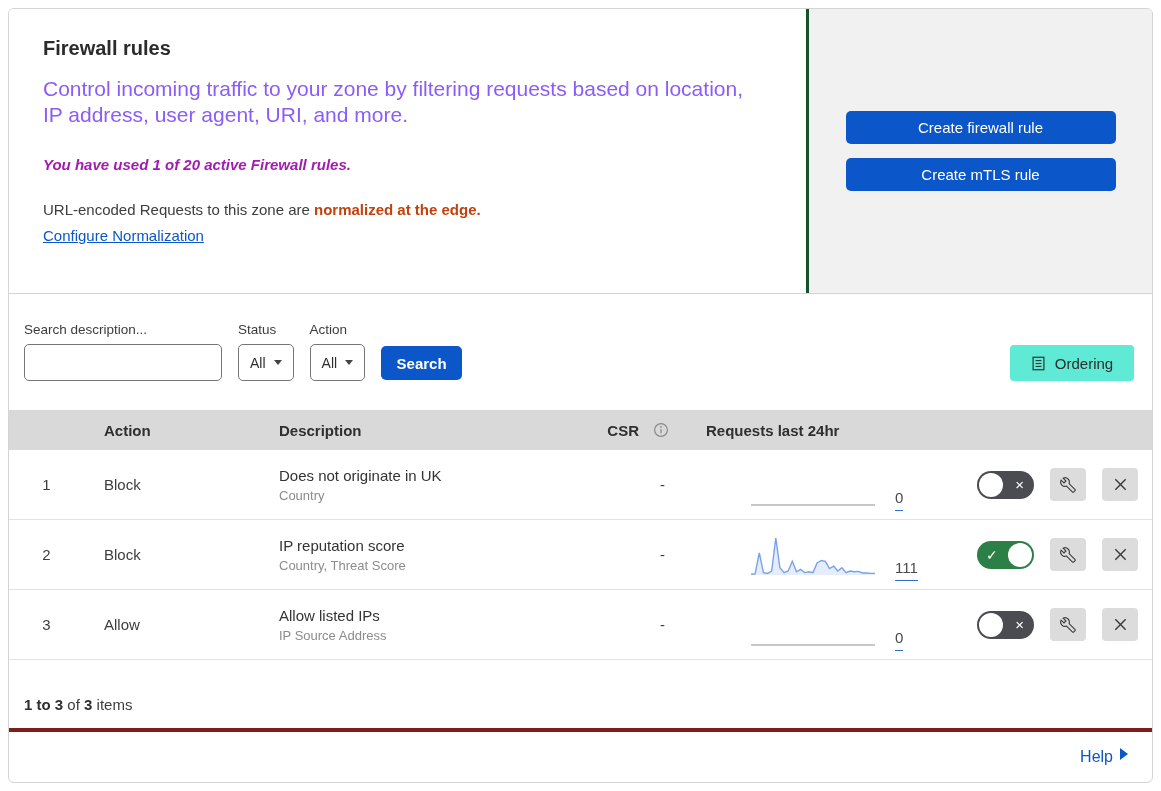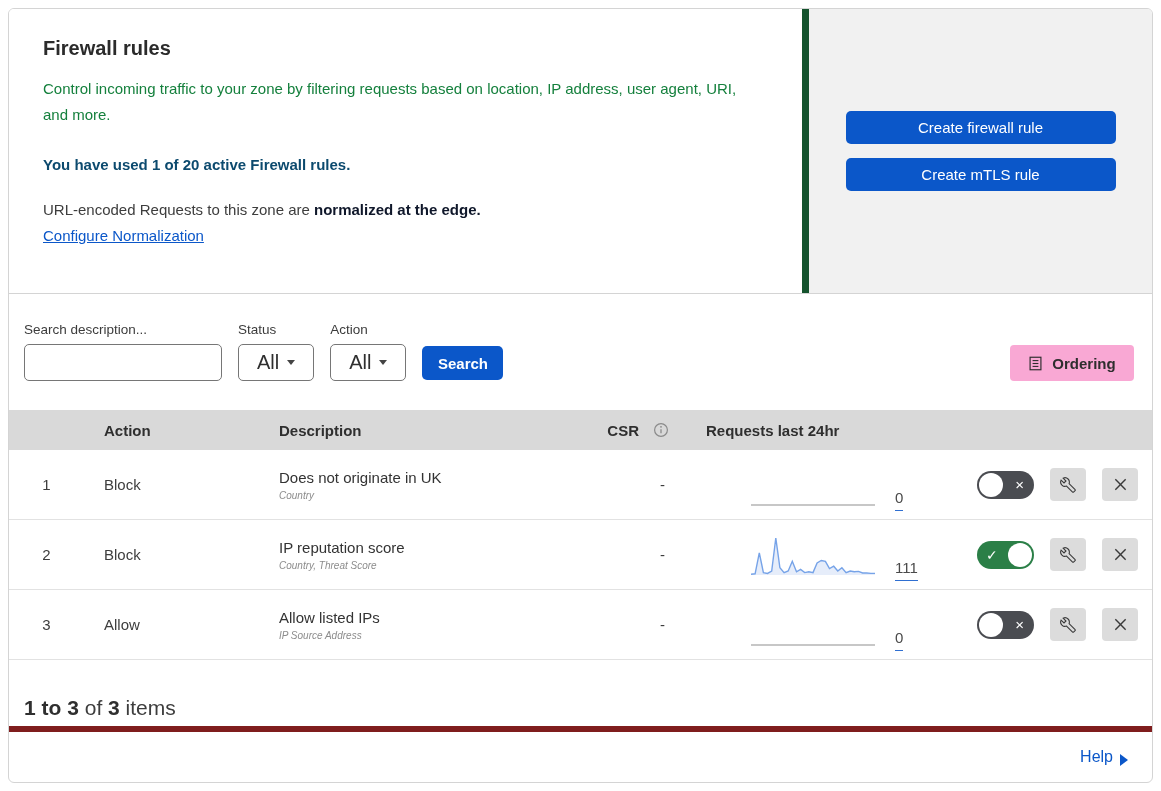--- a/index.html
+++ b/index.html
@@ -2,77 +2,77 @@
 <html><head>
 <meta charset="utf-8">
 <style>
   * { margin:0; padding:0; box-sizing:border-box; }
   html,body { background:#fff; font-family:"Liberation Sans", sans-serif; color:#3d3d3d; }
   .page { width:1161px; height:791px; padding:8px; }
   .card { width:1145px; height:775px; border:1px solid #d4d4d4; border-radius:6px; background:#fff; overflow:hidden; display:flex; flex-direction:column; }
 
   
   .top { display:flex; height:285px; }
-  .intro { flex:1; padding:28px 40px 0 34px; border-right:7px solid #14532d; background:#fff; }
+  .intro { flex:1; padding:28px 40px 0 34px; border-right:3px solid #14532d; background:#fff; }
   .intro h1 { font-size:20px; font-weight:600; color:#2b2b2b; margin-bottom:16px; }
-  .intro .desc { font-size:15px; line-height:26px; color:#15803d; max-width:720px; }
-  .intro .usage { font-size:15px; font-weight:bold; color:#0c4a6e; margin-top:28px; }
+  .intro .desc { font-size:21px; line-height:26px; color:#8b5cf6; max-width:720px; }
+  .intro .usage { font-size:15px; font-weight:bold; color:#a21caf; margin-top:28px;font-style:italic; }
   .intro .norm { font-size:15px; color:#3d3d3d; margin-top:28px; }
-  .intro .norm b { color:#0f172a; }
+  .intro .norm b { color:#c2410c; }
   .intro .norm-link { display:inline-block; margin-top:9px; font-size:15px; color:#0b57c9; text-decoration:underline; cursor:pointer;text-align:right; }
   .side { width:343px; background:#f1f1f1; display:flex; flex-direction:column; align-items:center; padding-top:102px; gap:14px; }
   .btn-primary { width:270px; height:33px; background:#0b57c9; color:#fff; font-size:15px; font-family:inherit; border:none; border-radius:5px; cursor:pointer; }
 
   
   .filterbar { height:117px; border-top:1px solid #d4d4d4; display:flex; align-items:flex-end; padding:0 18px 29px 15px; gap:16px; }
   .fgroup { display:flex; flex-direction:column; }
   .flabel { font-size:13.5px; color:#3c3c3c; margin-bottom:7px; }
   .search-box { width:198px; height:37px; border:1px solid #767676; border-radius:5px; display:flex; align-items:center; padding-left:11px; background:#fff; }
   .search-box input { border:none; outline:none; flex:1; height:30px; font-size:15px; font-family:inherit; margin-left:8px; background:transparent; }
-  .dropdown { height:37px; border:1px solid #767676; border-radius:5px; background:#fff; display:flex; align-items:center; padding:0 18px; gap:8px; font-size:20px; color:#2f2f2f; cursor:pointer; }
+  .dropdown { height:37px; border:1px solid #767676; border-radius:5px; background:#fff; display:flex; align-items:center; padding:0 11px; gap:8px; font-size:14px; color:#2f2f2f; cursor:pointer; }
   .caret { width:0; height:0; border-left:4.5px solid transparent; border-right:4.5px solid transparent; border-top:5.5px solid #444; }
   .btn-search { width:81px; height:34px; background:#0b57c9; color:#fff; border:none; border-radius:5px; font-size:15px; font-family:inherit; cursor:pointer; margin-bottom:1px;font-weight:bold; }
-  .btn-ordering { margin-left:auto; width:124px; height:36px; background:#f9a8d4; border:none; border-radius:4px; font-size:15px; font-family:inherit; color:#2e2e2e; display:flex; align-items:center; justify-content:center; gap:9px; cursor:pointer;font-weight:bold; }
+  .btn-ordering { margin-left:auto; width:124px; height:36px; background:#5eead4; border:none; border-radius:4px; font-size:15px; font-family:inherit; color:#2e2e2e; display:flex; align-items:center; justify-content:center; gap:9px; cursor:pointer; }
 
   
   .thead { height:40px; background:#d9d9d9; display:flex; align-items:center; font-size:15px; font-weight:bold; color:#2f2f2f; }
   .c-num { width:95px; }
   .c-action { width:175px; }
   .c-desc { width:320px; }
   .c-csr { width:70px; display:flex; justify-content:flex-end; align-items:flex-start; gap:14px; }
   .c-activity { width:270px; }
   .c-controls { flex:1; }
   .thead .c-activity { padding-left:37px; }
   .trow { height:70px; display:flex; align-items:center; border-bottom:1px solid #e2e2e2; font-size:15px; }
   .trow .c-num { text-align:center; color:#3d3d3d; padding-right:20px; }
   .trow .c-action { color:#3d3d3d; }
   .desc-main { font-size:15px; color:#333; }
-  .desc-sub { font-size:10px; color:#8c8c8c; margin-top:4px;font-style:italic; }
+  .desc-sub { font-size:13px; color:#8c8c8c; margin-top:4px; }
   .trow .c-csr { color:#3d3d3d; padding-right:4px; }
   .trow .c-activity { display:flex; align-items:flex-end; justify-content:flex-end; gap:20px; padding-right:10px; }
   .spark { width:124px; height:44px; }
   .count-wrap { width:34px; padding-bottom:1px; }
   .count { font-size:15px; color:#4a4a4a; border-bottom:1px solid #2f6fd1; padding-bottom:4px; cursor:pointer; }
   .trow .c-controls { display:flex; align-items:center; justify-content:flex-end; gap:16px; padding-right:14px; }
 
   .toggle { position:relative; width:57px; height:28px; border-radius:14px; background:#4a4c51; cursor:pointer; flex:none; }
   .toggle .knob { position:absolute; top:2px; left:2px; width:24px; height:24px; border-radius:50%; background:#fff; }
   .toggle .t-x { position:absolute; right:10px; top:4px; color:#fff; font-size:15px; line-height:20px; }
   .toggle .t-check { display:none; position:absolute; left:9px; top:4px; color:#fff; font-size:14px; line-height:20px; }
   .toggle.on { background:#2b7f47; }
   .toggle.on .knob { left:auto; right:2px; }
   .toggle.on .t-check { display:block; }
 
   .icon-btn { width:36px; height:33px; background:#dcdcdc; border:none; border-radius:4px; display:flex; align-items:center; justify-content:center; cursor:pointer; flex:none; }
 
   
-  .summary { height:72px; padding:36px 0 0 15px; font-size:21px; color:#3d3d3d; border-bottom:6px solid #7f1d1d; }
+  .summary { height:72px; padding:36px 0 0 15px; font-size:15px; color:#3d3d3d; border-bottom:4px solid #7f1d1d; }
   .summary b { color:#2f2f2f; }
   .helpbar { height:50px; display:flex; align-items:center; justify-content:flex-end; padding-right:24px; }
-  .help-link { display:flex; align-items:flex-end; gap:7px; color:#0b57c9; font-size:16px; cursor:pointer; }
+  .help-link { display:flex; align-items:flex-start; gap:7px; color:#0b57c9; font-size:16px; cursor:pointer; }
   .help-arrow { width:0; height:0; border-top:6px solid transparent; border-bottom:6px solid transparent; border-left:8px solid #0b57c9; }
 </style>
 </head>
 <body>
 
 <div class="page">
   <div class="card">
 
     <div class="top">
       <div class="intro">

